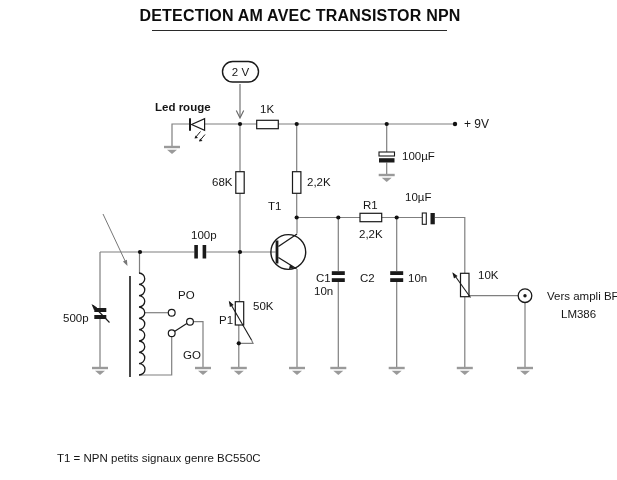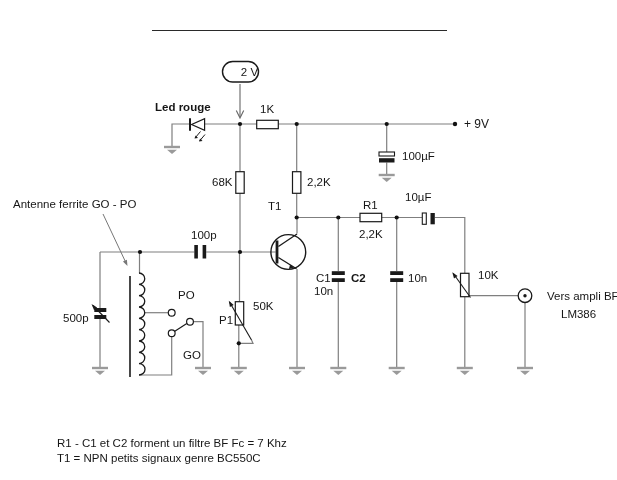--- a/index.html
+++ b/index.html
@@ -12,21 +12,21 @@
     position:absolute;font-size:11.5px;line-height:1.05;color:#161616;
     white-space:nowrap;letter-spacing:0px;
   }
   .title{
     position:absolute;left:0;top:7px;width:600px;text-align:center;
     font-size:16px;font-weight:bold;letter-spacing:.2px;color:#0d0d0d;
   }
   .title-underline{
     position:absolute;left:152px;top:30px;width:295px;height:1px;background:#2a2a2a;
   }
-  .ctr{text-align:center;padding-left:9px;}
+  .ctr{text-align:center;}
   .note{position:absolute;left:57px;font-size:11.5px;color:#161616;white-space:pre;}
   .sm12{font-size:12px;}
 </style>
 </head>
 <body>
 
 <div class="canvas">
 
 <svg width="617" height="480" viewBox="0 0 617 480">
 
@@ -229,44 +229,43 @@
     <circle cx="455" cy="124" r="2.2"></circle>
     <circle cx="140" cy="252" r="2.1"></circle>
     <circle cx="240" cy="252" r="2.1"></circle>
     <circle cx="296.7" cy="217.5" r="2.1"></circle>
     <circle cx="338.3" cy="217.5" r="2.1"></circle>
     <circle cx="396.7" cy="217.5" r="2.1"></circle>
     <circle cx="238.8" cy="343.3" r="2.1"></circle>
   </g>
 </svg>
 
+  <div class="title">DETECTION AM AVEC TRANSISTOR NPN</div>
   <div class="title-underline"></div>
 
   <span class="lbl ctr" style="left:222.5px;top:66px;width:36px;">2 V</span>
   <span class="lbl" style="left:155px;top:101px;font-weight:bold;">Led rouge</span>
   <span class="lbl" style="left:260px;top:103px;">1K</span>
   <span class="lbl sm12" style="left:464px;top:118px;">+ 9V</span>
   <span class="lbl" style="left:402px;top:150px;">100µF</span>
   <span class="lbl" style="left:212px;top:176px;">68K</span>
   <span class="lbl" style="left:307px;top:176px;">2,2K</span>
-  <span class="lbl" style="left:13px;top:198px;">Antenne ferrite GO - PO</span>
   <span class="lbl" style="left:363px;top:199px;">R1</span>
   <span class="lbl" style="left:405px;top:191px;">10µF</span>
   <span class="lbl" style="left:268px;top:200px;">T1</span>
   <span class="lbl" style="left:359px;top:228px;">2,2K</span>
   <span class="lbl" style="left:191px;top:229px;">100p</span>
   <span class="lbl" style="left:478px;top:269px;">10K</span>
   <span class="lbl" style="left:316px;top:271.5px;">C1</span>
   <span class="lbl" style="left:314px;top:285px;">10n</span>
-  <span class="lbl" style="left:351px;top:271.5px;font-weight:bold;">C2</span>
+  <span class="lbl" style="left:360px;top:271.5px;">C2</span>
   <span class="lbl" style="left:408px;top:271.5px;">10n</span>
   <span class="lbl" style="left:178px;top:289px;">PO</span>
   <span class="lbl" style="left:547px;top:290px;">Vers ampli BF</span>
   <span class="lbl" style="left:253px;top:300px;">50K</span>
   <span class="lbl" style="left:561px;top:308px;">LM386</span>
   <span class="lbl" style="left:63px;top:312px;">500p</span>
   <span class="lbl" style="left:219px;top:314px;">P1</span>
   <span class="lbl" style="left:183px;top:349px;">GO</span>
 
-  <div class="note" style="top:437px;">R1 - C1 et C2 forment un filtre BF Fc = 7 Khz</div>
   <div class="note" style="top:452px;">T1 = NPN petits signaux genre BC550C</div>
 
 </div>
 
 </body></html>

